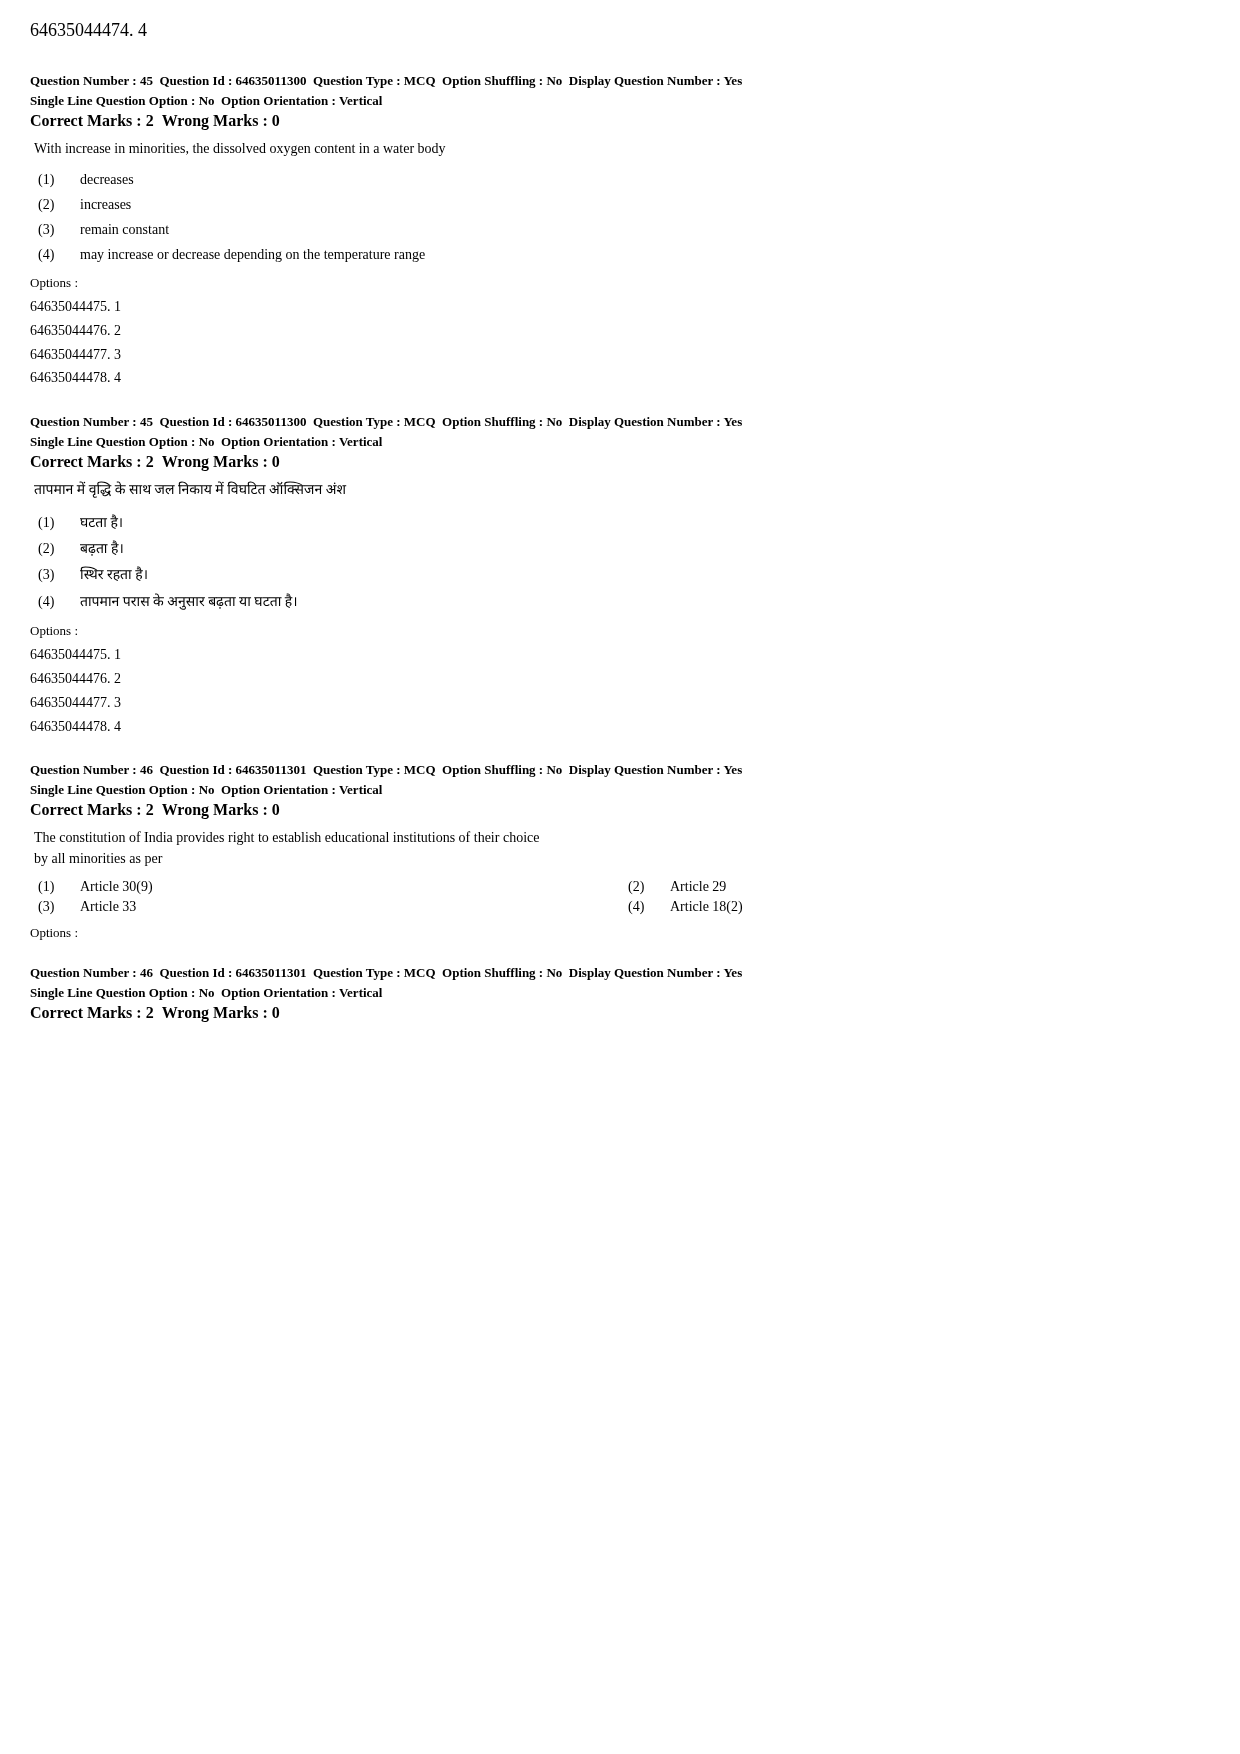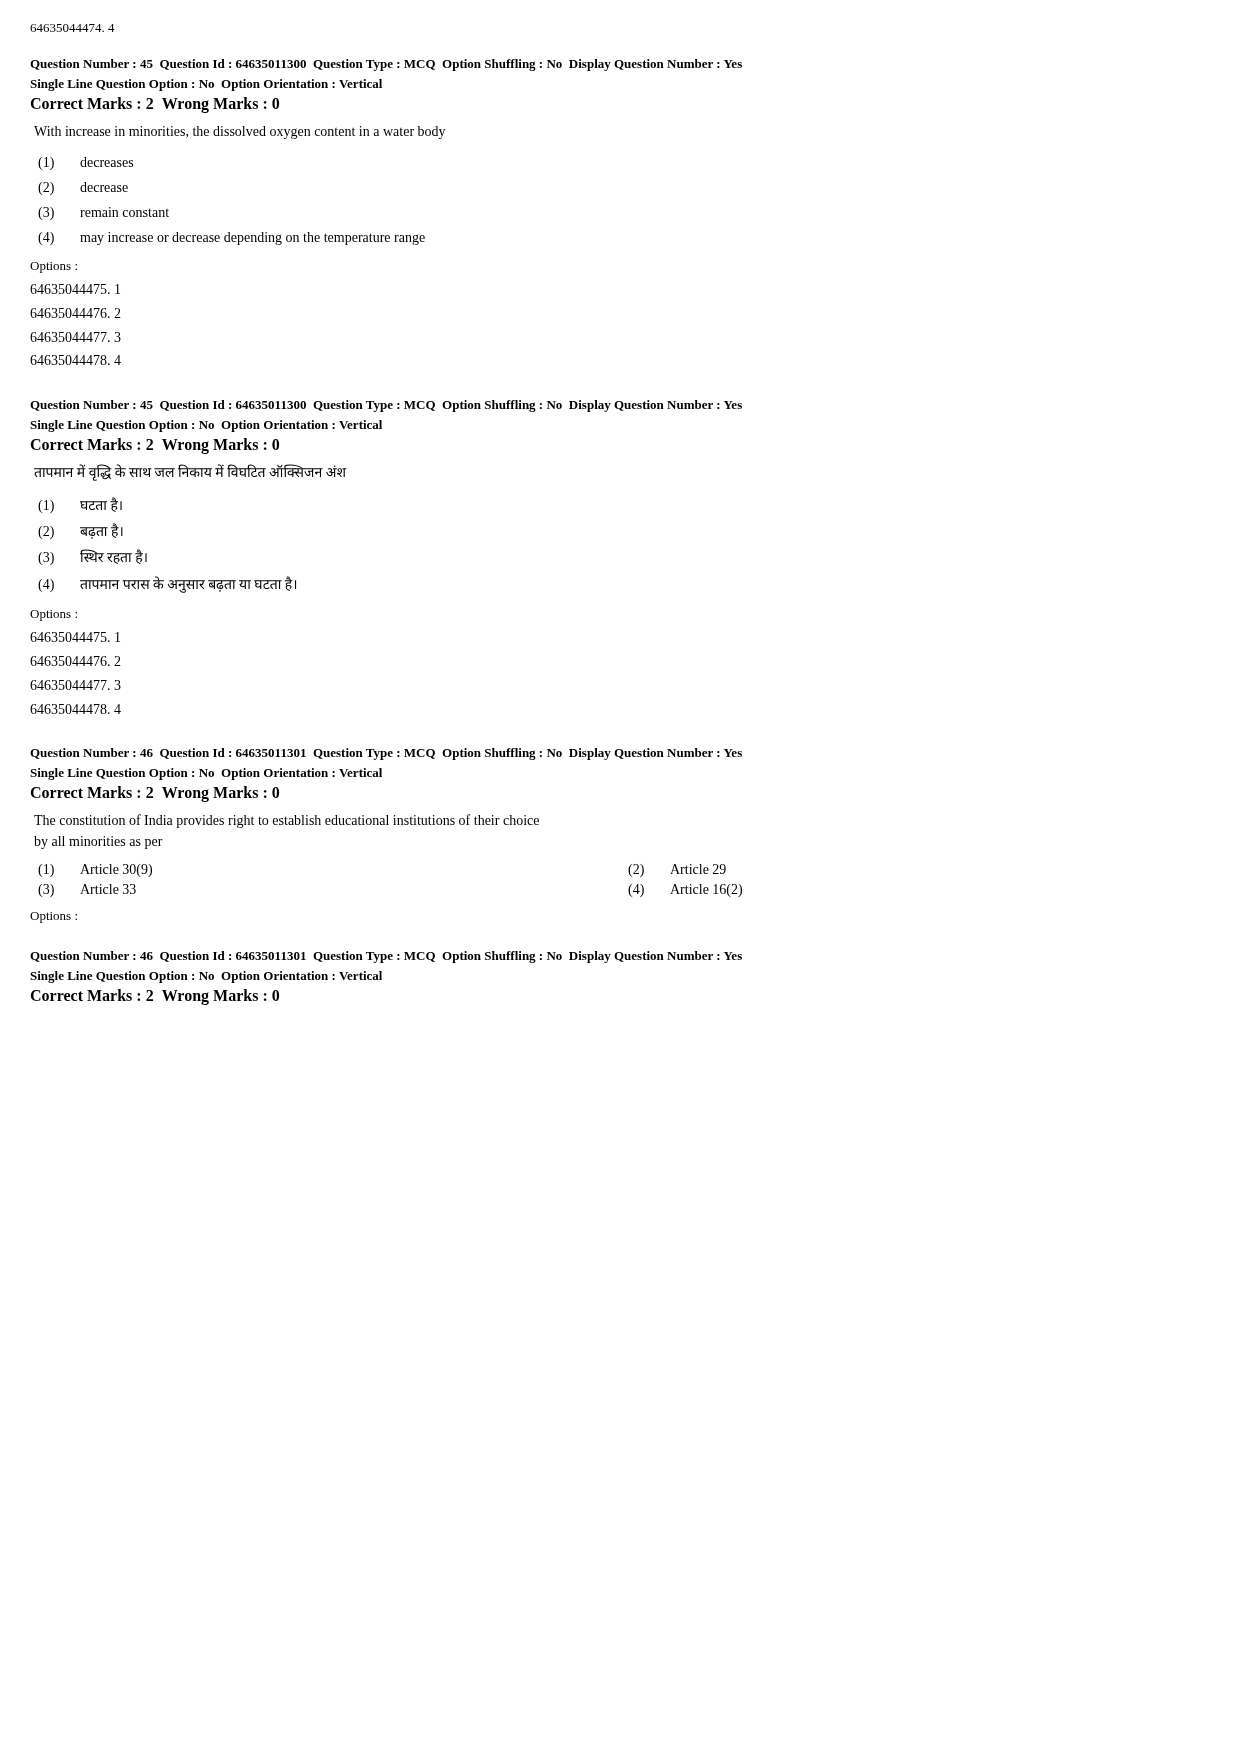--- a/index.html
+++ b/index.html
@@ -6,22 +6,22 @@
     body {
       background: #fff;
       font-family: 'Times New Roman', Times, serif;
       font-size: 14px;
       color: #000;
       padding: 20px 30px;
       width: 1240px;
       min-height: 1754px;
     }
     .top-id {
-      font-size: 13px;
-      margin-bottom: 18px;
+      font-size: 18px;
+      margin-bottom: 30px;
     }
     .question-block {
       margin-bottom: 22px;
     }
     .question-meta {
       font-weight: bold;
       font-size: 13px;
       line-height: 1.5;
       margin-bottom: 2px;
     }
@@ -100,21 +100,21 @@
   </div>
   <div class="correct-marks">Correct Marks : 2&nbsp;&nbsp;Wrong Marks : 0</div>
   <div class="question-text">With increase in minorities, the dissolved oxygen content in a water body</div>
   <ul class="options-list">
     <li>
         <span class="opt-num">(1)</span>
         <span class="opt-text">decreases</span>
       </li>
     <li>
         <span class="opt-num">(2)</span>
-        <span class="opt-text">decrease</span>
+        <span class="opt-text">increases</span>
       </li>
     <li>
         <span class="opt-num">(3)</span>
         <span class="opt-text">remain constant</span>
       </li>
     <li>
         <span class="opt-num">(4)</span>
         <span class="opt-text">may increase or decrease depending on the temperature range</span>
       </li>
   </ul>
@@ -176,21 +176,21 @@
     <div class="grid-item">
       <span class="opt-num">(2)</span>
       <span class="opt-text">Article 29</span>
     </div>
     <div class="grid-item">
       <span class="opt-num">(3)</span>
       <span class="opt-text">Article 33</span>
     </div>
     <div class="grid-item">
       <span class="opt-num">(4)</span>
-      <span class="opt-text">Article 16(2)</span>
+      <span class="opt-text">Article 18(2)</span>
     </div>
   </div>
   <div class="options-label">Options :</div>
 </div>
 
 <div class="question-block">
   <div class="question-meta">
     Question Number : 46&nbsp;&nbsp;Question Id : 64635011301&nbsp;&nbsp;Question Type : MCQ&nbsp;&nbsp;Option Shuffling : No&nbsp;&nbsp;Display Question Number : Yes<br>
     Single Line Question Option : No&nbsp;&nbsp;Option Orientation : Vertical
   </div>

